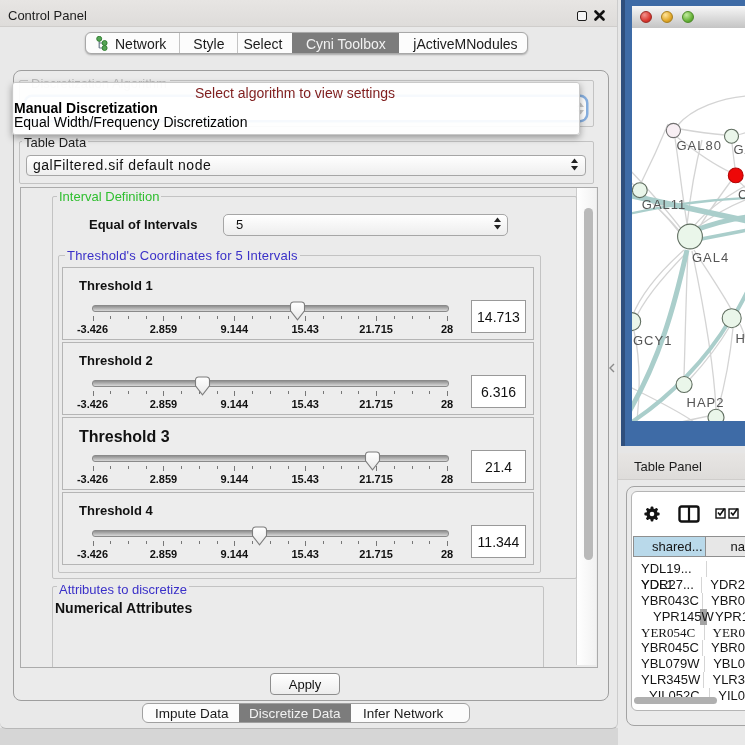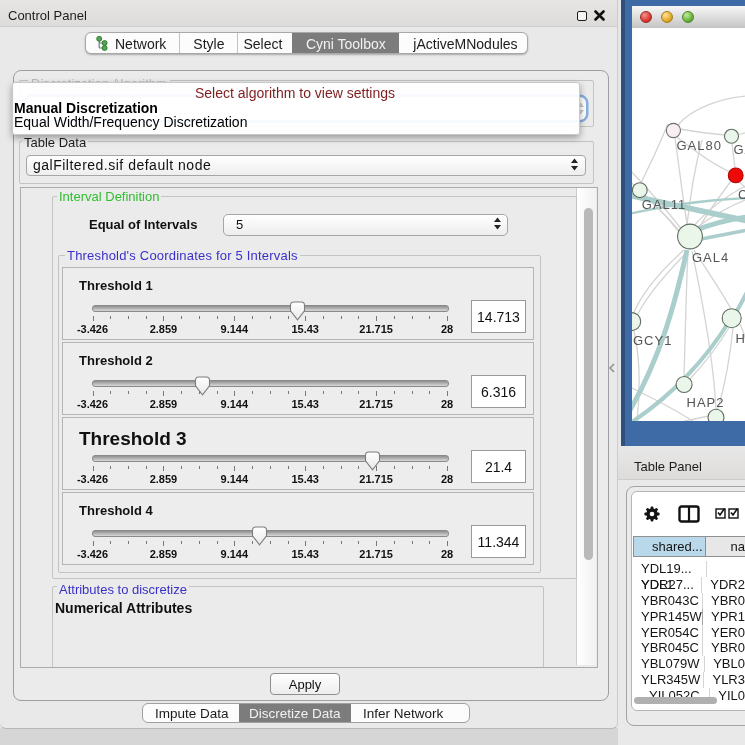--- a/index.html
+++ b/index.html
@@ -162,21 +162,21 @@
           <linearGradient id="thg1" x1="0" y1="0" x2="0" y2="1">
             <stop offset="0" stop-color="#ffffff"></stop>
             <stop offset="1" stop-color="#e8e8e8"></stop>
           </linearGradient>
         </defs>
         <path d="M1.5 4.2 Q1.5 1 4.7 1 L12.3 1 Q15.5 1 15.5 4.2 L15.5 9.8 L8.5 18.8 L1.5 9.8 Z" fill="url(#thg1)" stroke="#7d7d7d" stroke-width="1.1"></path>
       </svg>
       <div class="abs" style="left:408px;top:32px;width:53px;height:31px;background:#fff;border:1px solid #999;font-size:14px;color:#111;display:flex;align-items:center;justify-content:center;">6.316</div>
     </div>
     <div class="abs" style="left:41px;top:229px;width:470px;height:71px;background:#ededed;border:1px solid #b5b5b5;">
-      <div class="abs" style="left:16px;top:10px;font-size:19px;font-weight:bold;color:#111;">Threshold 3</div>
+      <div class="abs" style="left:16px;top:10px;font-size:16px;font-weight:bold;color:#111;">Threshold 3</div>
       <div class="abs" style="left:29px;top:37px;width:355px;height:5px;border-radius:3px;background:linear-gradient(#8f8f8f,#d8d8d8);border:1px solid #8a8a8a;"></div>
       <div class="abs" style="left:29.5px;top:48px;width:1px;height:5px;background:#777;"></div>
       <div class="abs" style="left:47.2px;top:48px;width:1px;height:3px;background:#777;"></div>
       <div class="abs" style="left:65.0px;top:48px;width:1px;height:3px;background:#777;"></div>
       <div class="abs" style="left:82.7px;top:48px;width:1px;height:3px;background:#777;"></div>
       <div class="abs" style="left:100.4px;top:48px;width:1px;height:5px;background:#777;"></div>
       <div class="abs" style="left:118.1px;top:48px;width:1px;height:3px;background:#777;"></div>
       <div class="abs" style="left:135.9px;top:48px;width:1px;height:3px;background:#777;"></div>
       <div class="abs" style="left:153.6px;top:48px;width:1px;height:3px;background:#777;"></div>
       <div class="abs" style="left:171.3px;top:48px;width:1px;height:5px;background:#777;"></div>
@@ -383,24 +383,24 @@
       </div>
       <div style="display:flex;height:15.9px;line-height:15.9px;">
         <div style="width:74px;padding-left:8px;box-sizing:border-box;border-right:1px solid #d5d5d5;">YDR27...</div>
         <div style="flex:1;padding-left:8px;">YDR2</div>
       </div>
       <div style="display:flex;height:15.9px;line-height:15.9px;">
         <div style="width:74px;padding-left:8px;box-sizing:border-box;border-right:1px solid #d5d5d5;">YBR043C</div>
         <div style="flex:1;padding-left:8px;">YBR0</div>
       </div>
       <div style="display:flex;height:15.9px;line-height:15.9px;">
-        <div style="width:74px;padding-left:8px;box-sizing:border-box;border-right:1px solid #a3a3a3;">YPR145W</div>
+        <div style="width:74px;padding-left:20px;box-sizing:border-box;border-right:7px solid #a3a3a3;">YPR145W</div>
         <div style="flex:1;padding-left:8px;">YPR1</div>
       </div>
-      <div style="display:flex;height:15.9px;line-height:15.9px;">
+      <div style="display:flex;height:15.9px;line-height:15.9px;font-family:Liberation Serif, serif;">
         <div style="width:74px;padding-left:8px;box-sizing:border-box;border-right:1px solid #d5d5d5;">YER054C</div>
         <div style="flex:1;padding-left:8px;">YER0</div>
       </div>
       <div style="display:flex;height:15.9px;line-height:15.9px;">
         <div style="width:74px;padding-left:8px;box-sizing:border-box;border-right:1px solid #d5d5d5;">YBR045C</div>
         <div style="flex:1;padding-left:8px;">YBR0</div>
       </div>
       <div style="display:flex;height:15.9px;line-height:15.9px;">
         <div style="width:74px;padding-left:8px;box-sizing:border-box;border-right:1px solid #d5d5d5;">YBL079W</div>
         <div style="flex:1;padding-left:8px;">YBL0</div>

